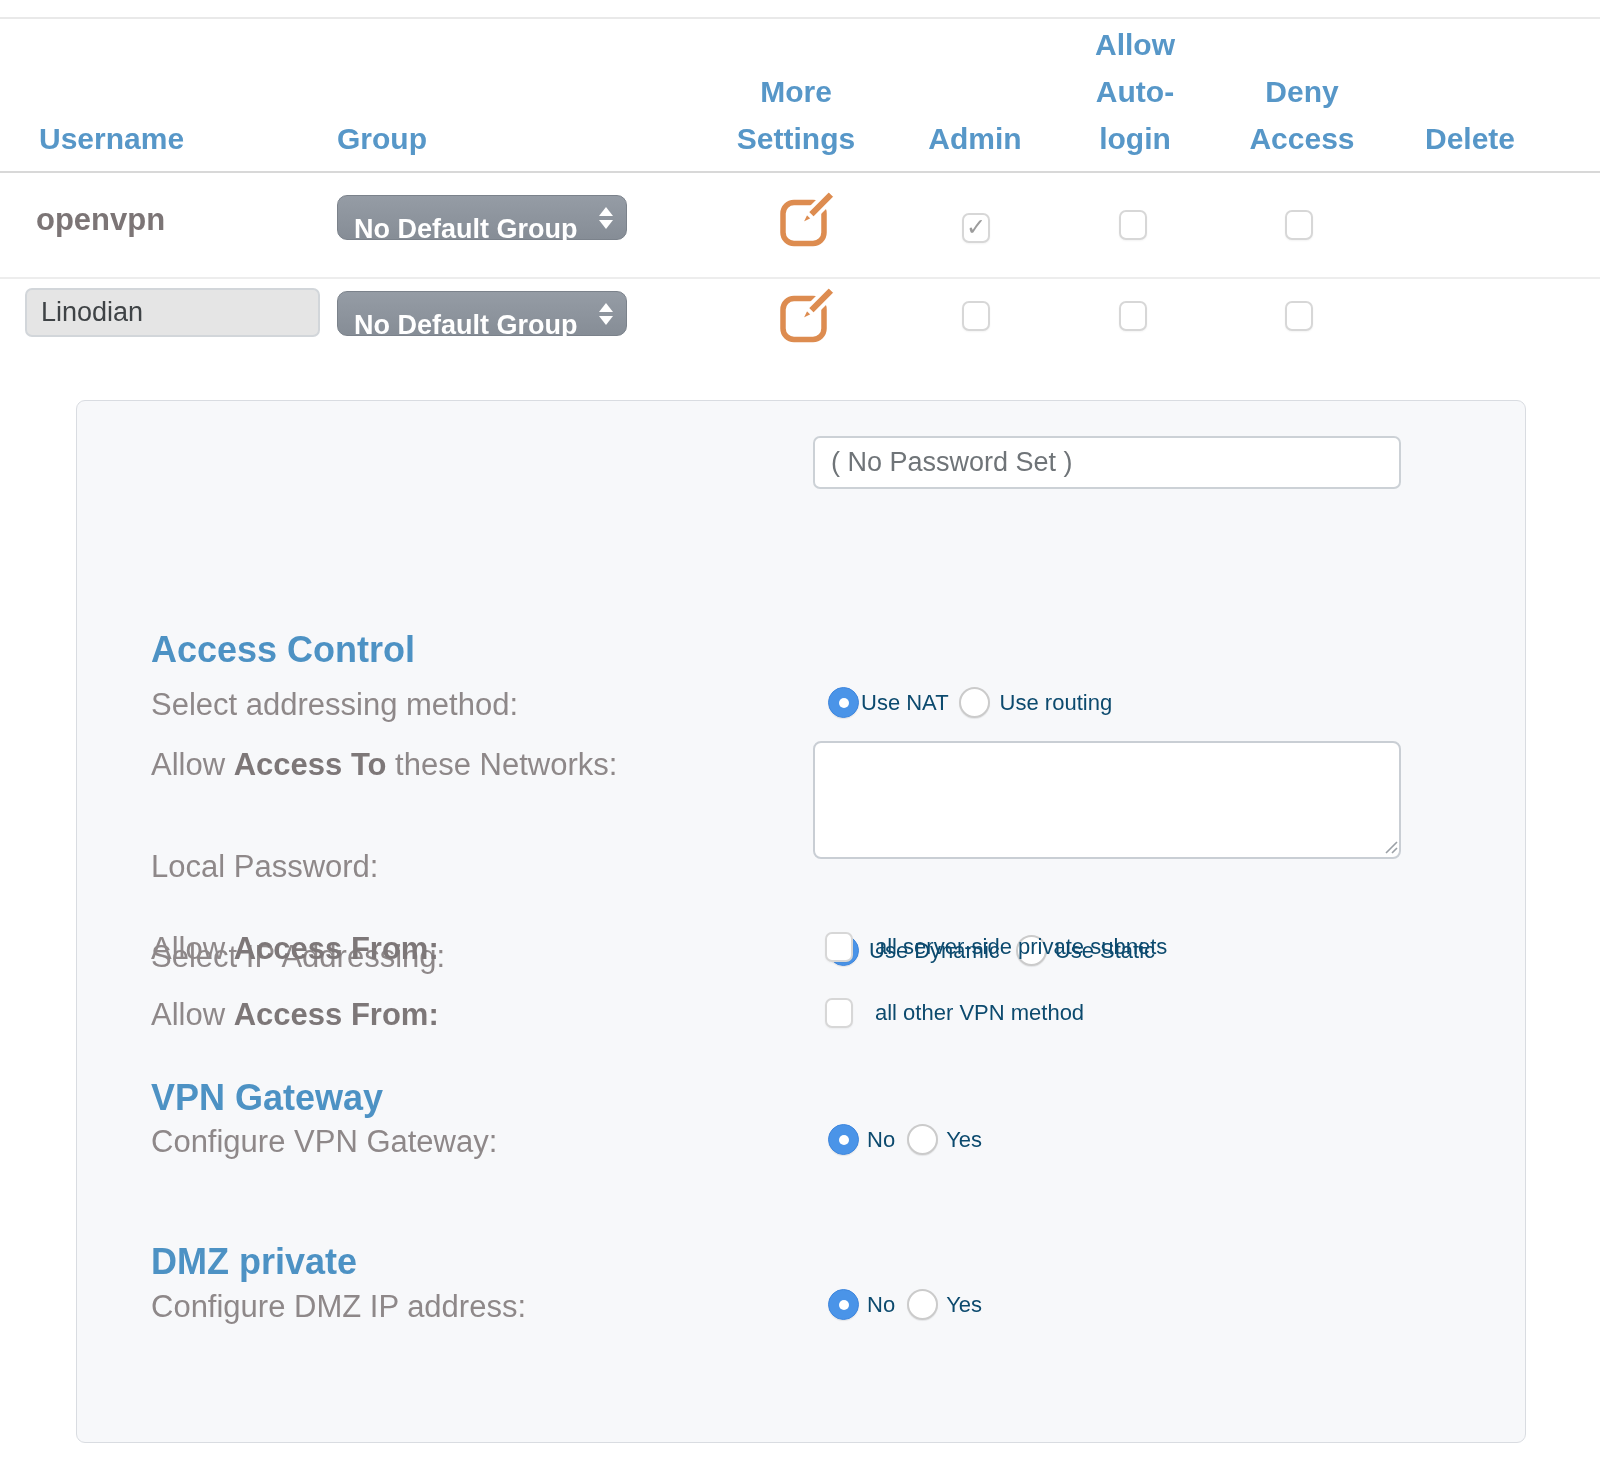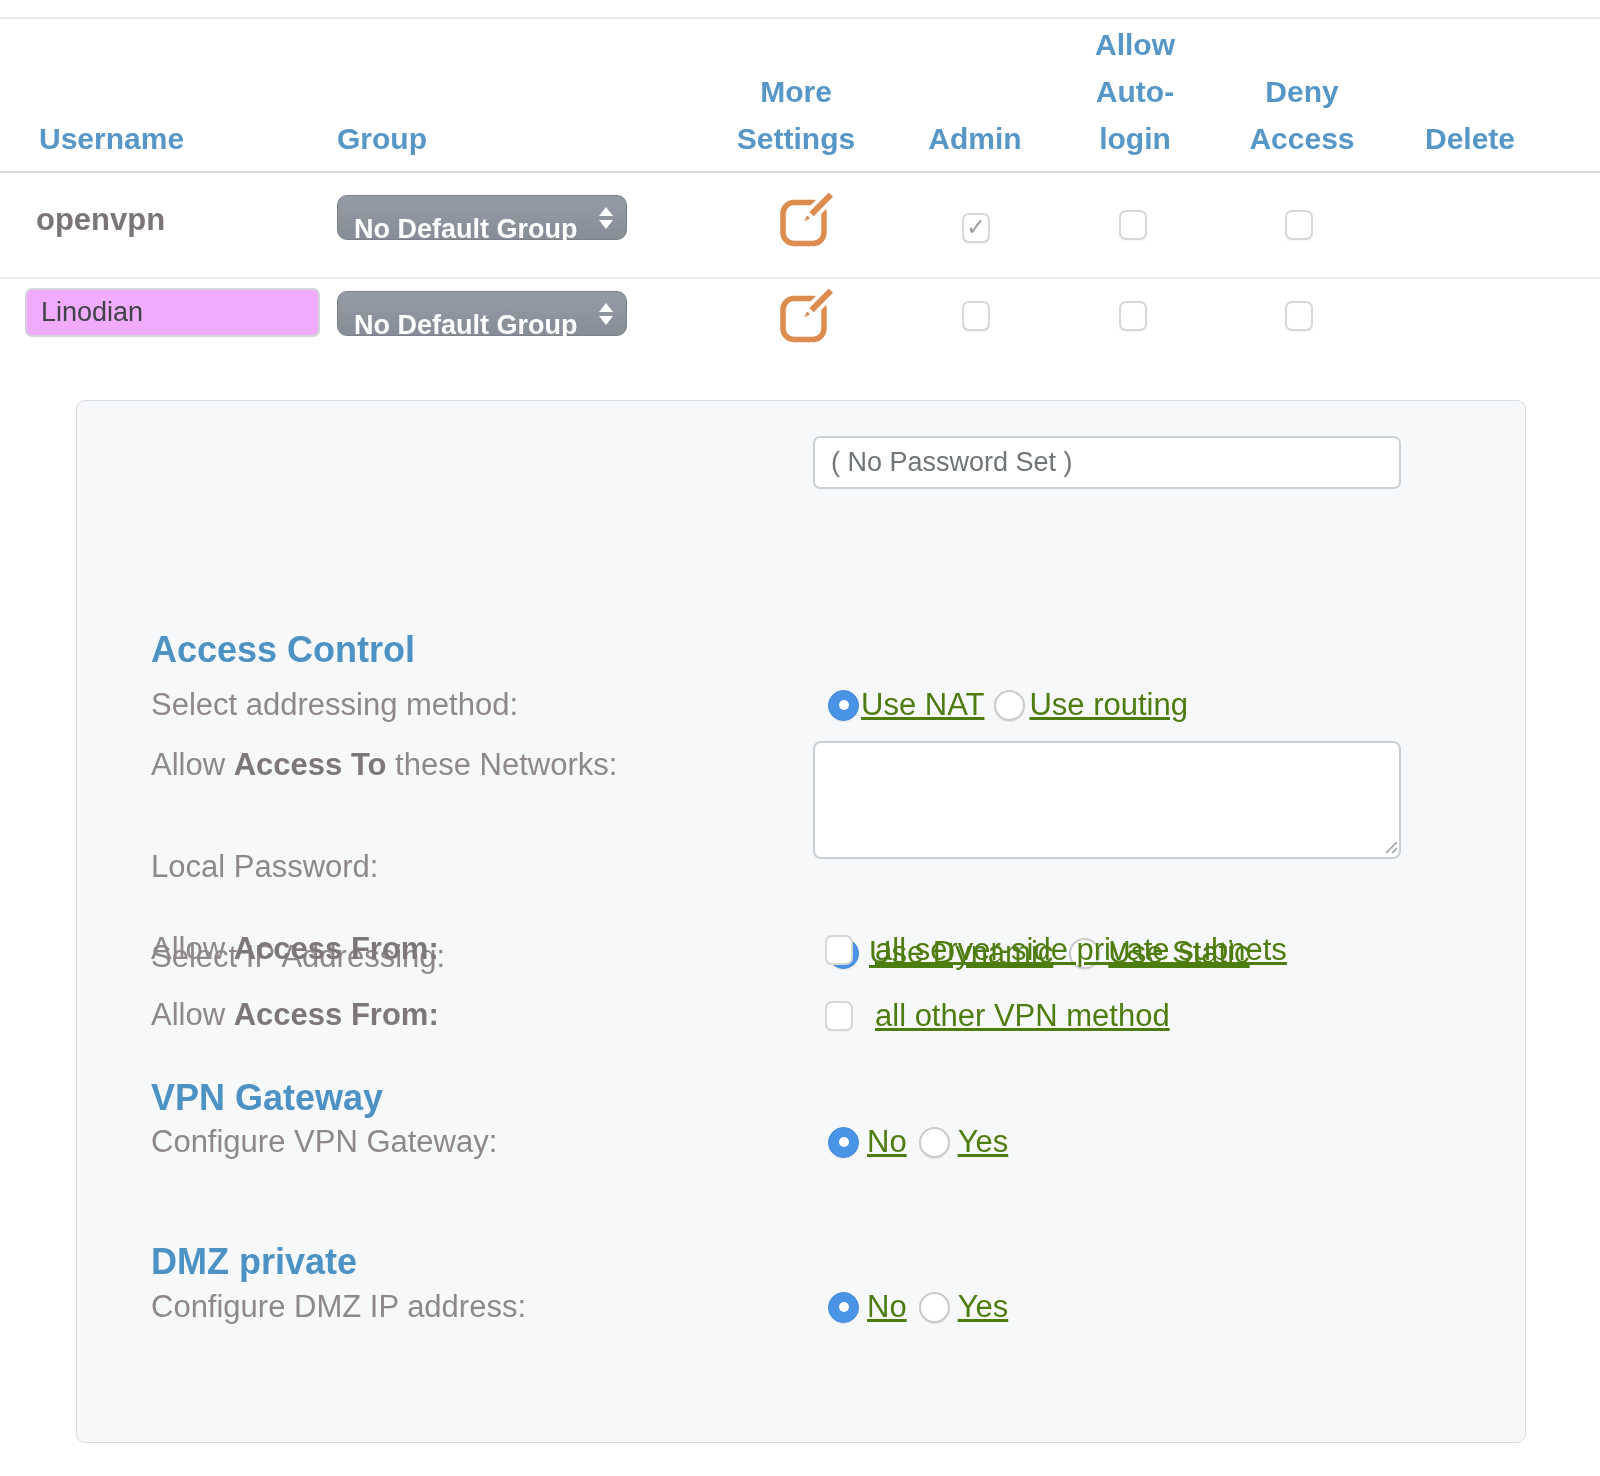--- a/index.html
+++ b/index.html
@@ -21,21 +21,21 @@
   }
   .th.centered { transform:translateX(-50%); text-align:center; }
   .header-sep { left:0; top:171px; width:1600px; height:2px; background:#d8d8d8; }
   .row-sep    { left:0; top:277px; width:1600px; height:2px; background:#ededed; }
 
   .username-text {
     left:36px; top:202px; font-size:31px; font-weight:bold; color:#7c7576;
   }
   .username-input {
     left:25px; top:288px; width:295px; height:49px; box-sizing:border-box;
-    border:2px solid #d2d6da; border-radius:7px; background:#f0abfc;
+    border:2px solid #d2d6da; border-radius:7px; background:#e5e5e5;
     font-family:inherit; font-size:27px; color:#3f4346; padding:0 14px; outline:none;
   }
 
   .group-select {
     width:290px; height:45px; box-sizing:border-box;
     background:linear-gradient(#959ca5,#868d96);
     border:1px solid #7b828b; border-radius:10px;
     display:flex; align-items:center; justify-content:space-between;
     padding:0 13px 0 16px; cursor:default;
   }
@@ -82,21 +82,21 @@
   .pw-input::placeholder { color:#6f7478; opacity:1; }
 
   .opt-row { position:absolute; left:751px; display:flex; align-items:center; }
   .radio {
     width:31px; height:31px; box-sizing:border-box; border-radius:50%;
     background:#fff; border:2px solid #cbcbcb; box-shadow:0 1px 1px rgba(0,0,0,0.08);
     display:flex; align-items:center; justify-content:center; flex:none;
   }
   .radio.on { background:#4a94e8; border:1px solid #3f87de; }
   .radio.on::after { content:""; width:10px; height:10px; border-radius:50%; background:#fff; }
-  .opt-text { font-size:31px; color:#4d7c0f; white-space:nowrap;text-decoration:underline; }
+  .opt-text { font-size:22px; color:#0c4a6e; white-space:nowrap; }
 
   .net-textarea {
     position:absolute; left:736px; top:340px; width:588px; height:118px; box-sizing:border-box;
     border:2px solid #c9ced4; border-radius:8px; background:#fff; resize:none; outline:none;
     font-family:inherit; font-size:26px; color:#555; padding:10px 14px;
   }
   .resize-grip { position:absolute; left:1306px; top:438px; pointer-events:none; }
 
   .cb-row { position:absolute; left:748px; display:flex; align-items:center; gap:22px; }
 </style>
@@ -183,21 +183,21 @@
     <span class="opt-text" style="margin-left:8px;">Use Static</span>
   </div>
 
   <div class="p-heading" style="top:228px;">Access Control</div>
 
   <div class="p-label" style="top:286px;">Select addressing method:</div>
   <div class="opt-row" style="top:286px;">
     <span class="radio on" role="radio" aria-checked="true"></span>
     <span class="opt-text" style="margin-left:2px;">Use NAT</span>
     <span class="radio" style="margin-left:10px;" role="radio" aria-checked="false"></span>
-    <span class="opt-text" style="margin-left:4px;">Use routing</span>
+    <span class="opt-text" style="margin-left:10px;">Use routing</span>
   </div>
 
   <div class="p-label" style="top:346px;">
     <span>Allow </span><b>Access To</b><span> these Networks:</span>
   </div>
   <textarea class="net-textarea" style=""></textarea>
   <svg class="resize-grip" width="16" height="16" viewBox="0 0 16 16">
     <path d="M3 14 L14 3 M9 14 L14 9" stroke="#9aa0a6" stroke-width="1.6" fill="none"></path>
   </svg>
 

